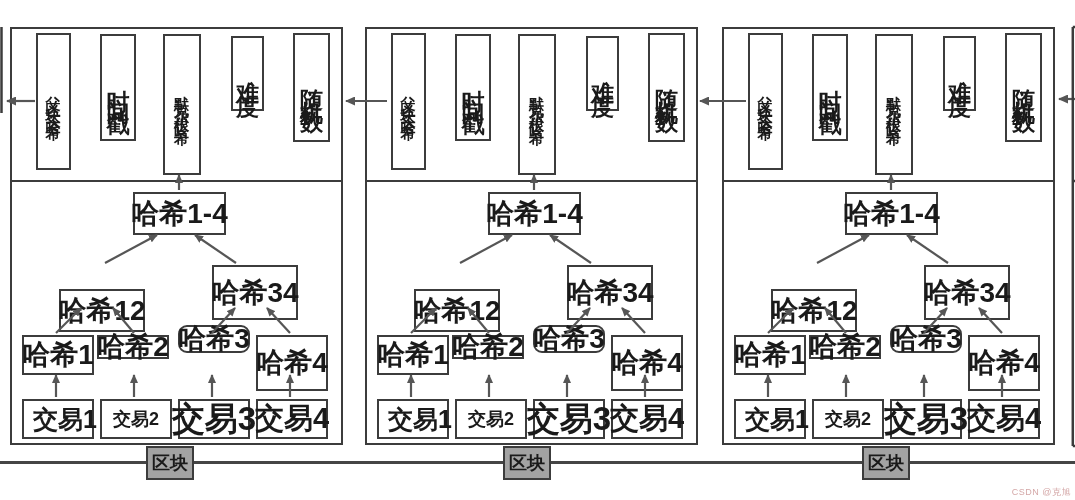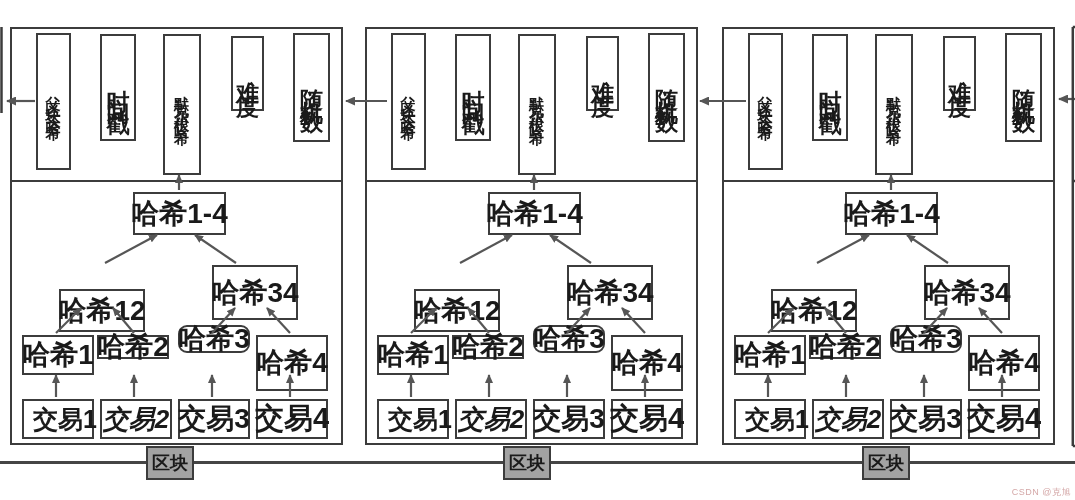--- a/index.html
+++ b/index.html
@@ -83,22 +83,22 @@
     white-space: nowrap;
   }
   .t-root { left: 121px; top: 163px; width: 93px; height: 43px; }
   .t-b1   { left: 47px;  top: 236px; width: 86px; height: 43px; margin-top: 24px; }
   .t-b2   { left: 200px; top: 236px; width: 86px; height: 55px; }
   .t-l1   { left: 10px;  top: 306px; width: 72px; height: 40px; }
   .t-l2   { left: 85px;  top: 306px; width: 72px; height: 24px; }
   .t-l3   { left: 166px; top: 296px; width: 72px; height: 28px; border-radius: 9px; }
   .t-l4   { left: 244px; top: 306px; width: 72px; height: 56px; }
   .t-t1   { left: 10px;  top: 370px; width: 72px; height: 40px; font-size: 25px; padding-left: 14px; }
-  .t-t2   { left: 88px;  top: 370px; width: 72px; height: 40px; font-size: 26px; font-style: italic; }
-  .t-t3   { left: 166px; top: 370px; width: 72px; height: 40px; font-size: 28px; }
+  .t-t2   { left: 88px;  top: 370px; width: 72px; height: 40px; font-size: 18px; }
+  .t-t3   { left: 166px; top: 370px; width: 72px; height: 40px; font-size: 33px; }
   .t-t4   { left: 244px; top: 370px; width: 72px; height: 40px; font-size: 29px; }
 
   .block-arrows {
     position: absolute;
     left: -2.5px; top: -2.5px;
     width: 333px; height: 418px;
     pointer-events: none;
   }
 
   

